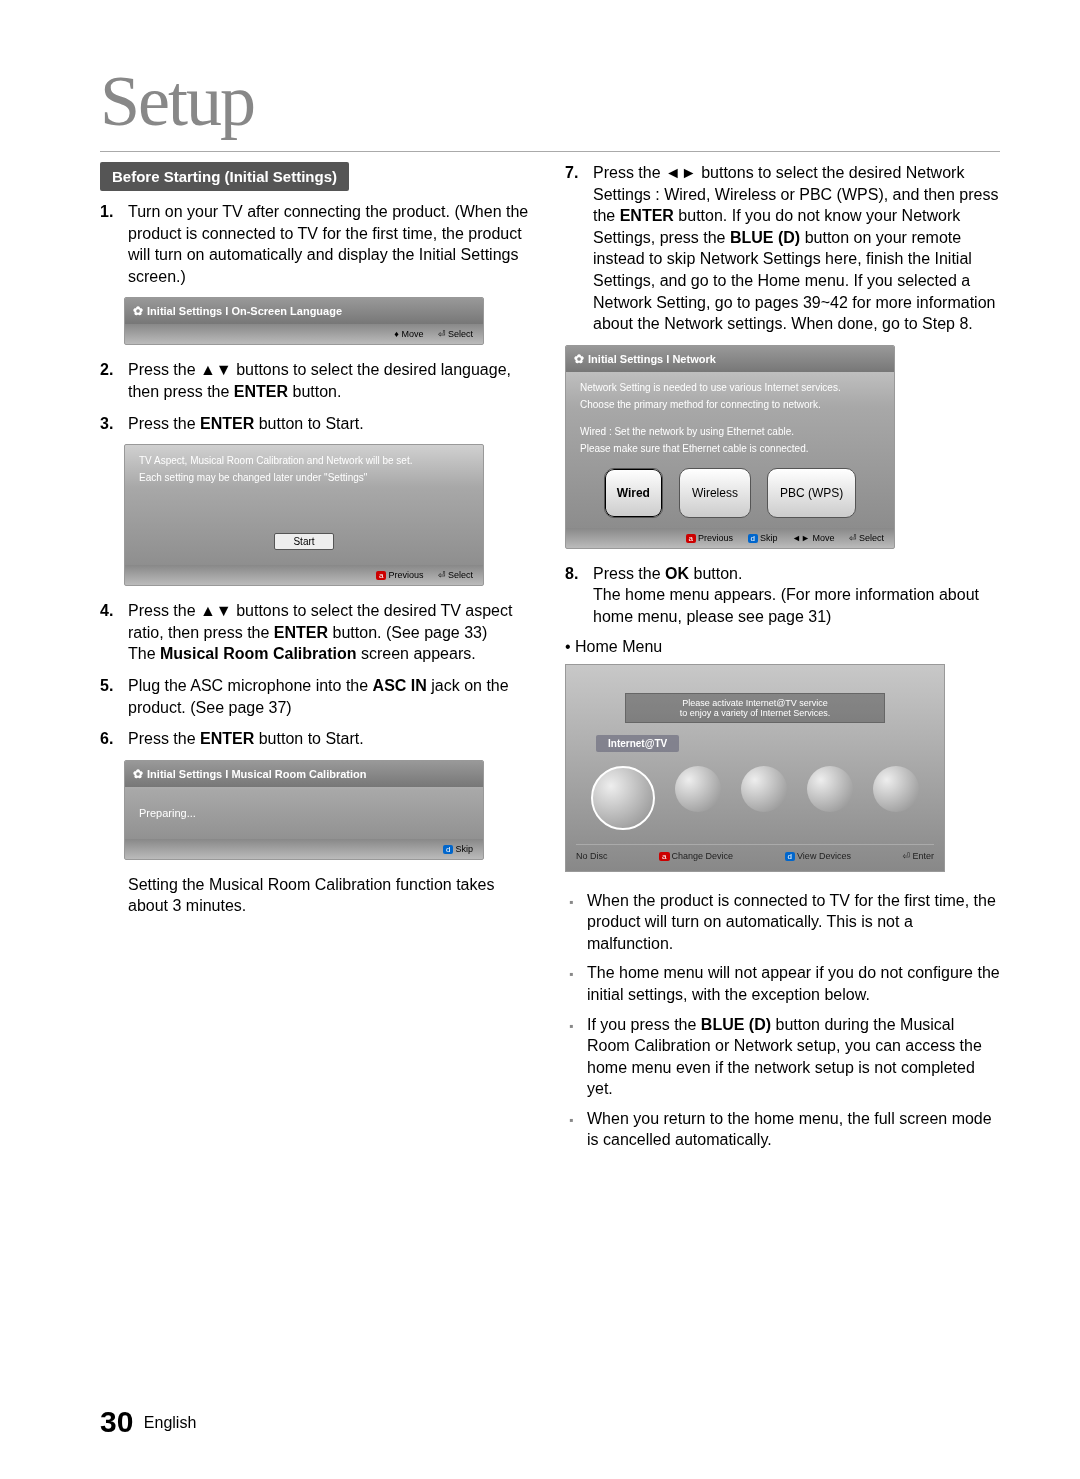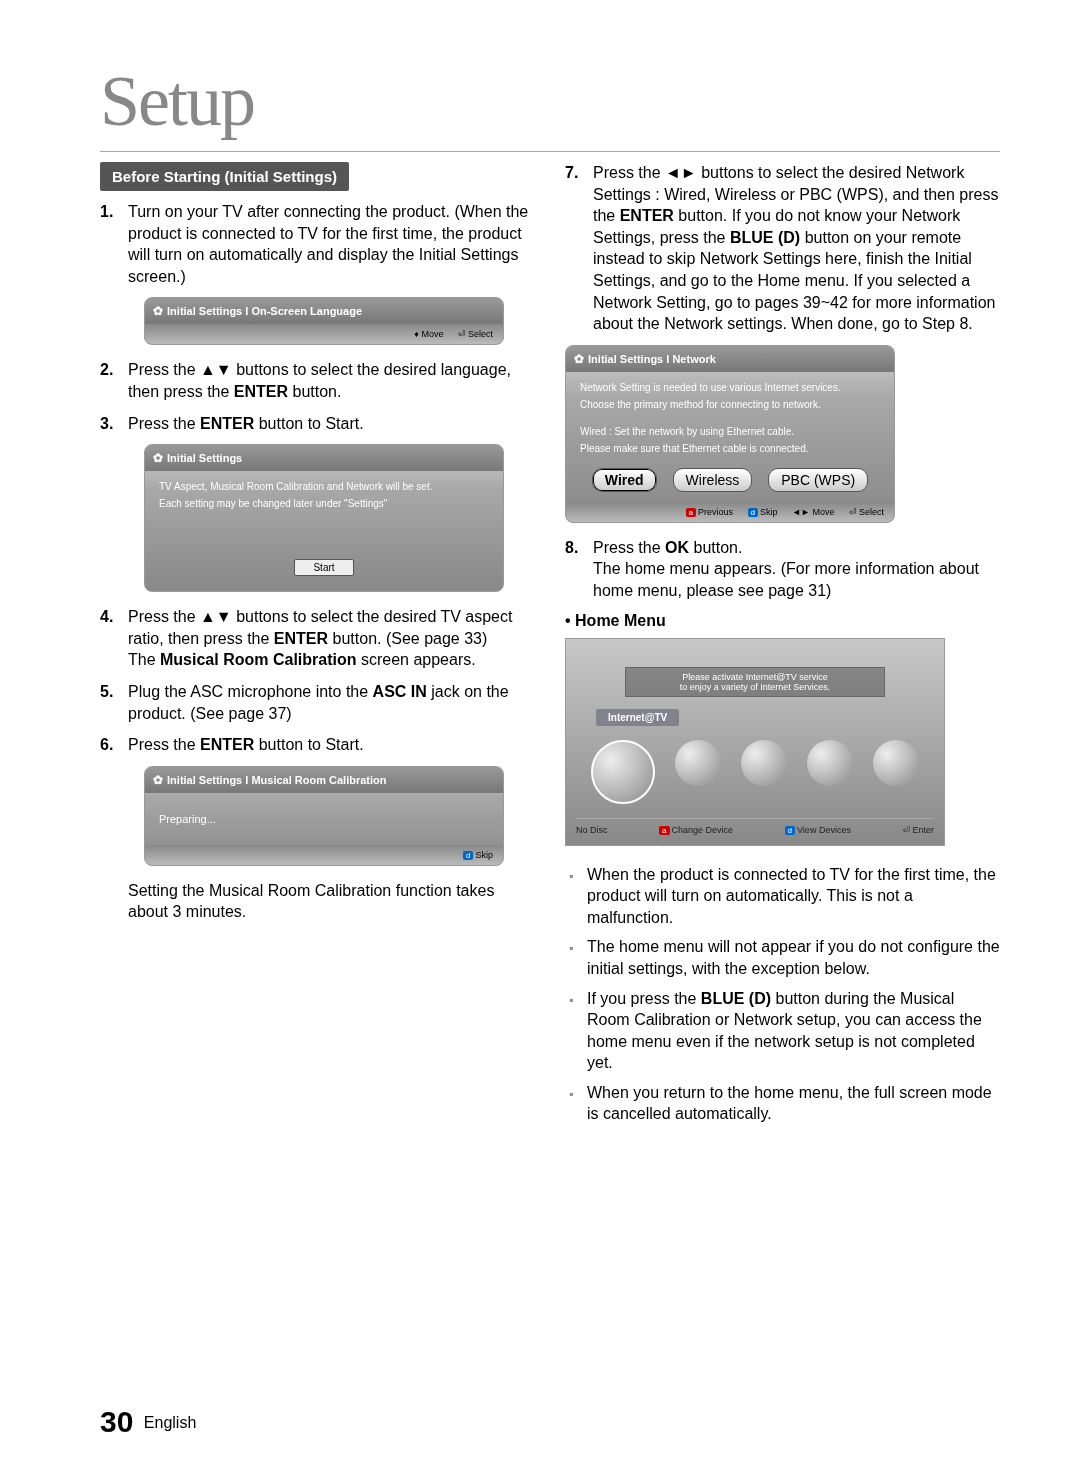--- a/index.html
+++ b/index.html
@@ -32,23 +32,23 @@
     border-radius: 2px;
     display: inline-block;
     margin-bottom: 10px;
   }
   ol.steps { list-style: none; counter-reset: step; }
   ol.steps > li { counter-increment: step; position: relative; padding-left: 28px; font-size: 16px; line-height: 1.35; margin-bottom: 10px; }
   ol.steps > li::before { content: counter(step) "."; position: absolute; left: 0; font-weight: bold; }
   .screenshot {
     border: 1px solid #999;
     background: linear-gradient(#d0d0d0, #a8a8a8 30%, #888 100%);
-    margin: 10px 0 14px 44px;
+    margin: 10px 0 14px 24px;
     width: 360px;
-    border-radius: 8px;
+    border-radius: 2px;
     overflow: hidden;
     font-size: 11px;
     color: #fff;
   }
   .screenshot.wide { margin-left: 0; width: 330px; }
   .ss-title {
     background: linear-gradient(#999, #777);
     padding: 6px 8px;
     font-weight: bold;
     color: #fff;
@@ -105,22 +105,22 @@
     font-size: 8px; text-align: center; line-height: 22px; color:#000;
   }
   .room-diagram .spk { position:absolute; width:10px; height:10px; background:#888; border:1px solid #444; }
   .spk.tl{top:4px;left:4px;} .spk.tr{top:4px;right:4px;}
   .spk.bl{bottom:4px;left:4px;} .spk.br{bottom:4px;right:4px;}
   .spk.ml{top:45%;left:-2px;} .spk.mr{top:45%;right:-2px;}
   .network-btns { display:flex; gap:16px; justify-content:center; margin-top:14px; }
   .net-btn {
     border:1px solid #555;
     background:linear-gradient(#fff,#ccc);
-    color:#000; font-size:14px;
-    padding:3px 12px; border-radius:10px;
+    color:#000; font-size:12px;
+    padding:17px 12px; border-radius:10px;
   }
   .net-btn.sel { font-weight:bold; box-shadow: inset 0 0 0 1px #000; }
   .home-menu-ss {
     border:1px solid #999;
     width: 380px;
     background: linear-gradient(#c8c8c8, #888);
     margin: 8px 0 18px 0;
     padding: 28px 10px 10px 10px;
     font-size:10px; color:#fff;
   }
@@ -155,21 +155,21 @@
     display:flex;
     justify-content:space-between;
     font-size:9px;
     color:#222;
   }
   .note-heading { font-weight:bold; font-size:16px; margin:8px 0 6px 0; }
   .note-heading::before { content:"✎ "; font-size:18px; }
   ul.notes { list-style:none; padding-left:22px; }
   ul.notes li { position:relative; font-size:16px; line-height:1.35; margin-bottom:8px; }
   ul.notes li::before { content:"▪"; position:absolute; left:-18px; color:#888; font-size:12px; top:4px; }
-  .bullet-label { font-weight:bold; font-size:16px; margin: 8px 0 6px 0; }
+  .bullet-label { font-weight:normal; font-size:16px; margin: 8px 0 6px 0; }
   .bullet-label::before { content:"• "; }
   .page-footer {
     position:absolute; bottom:40px; left:100px;
     font-size:16px;
   }
   .page-footer .num { font-size:30px; font-weight:bold; vertical-align:-4px; margin-right:6px; }
   strong { font-weight:bold; }
   .arrow { font-family: Arial; }
   .ss-footer-item { margin-left:12px; display:inline-block; }
   .badge { background:#c00; color:#fff; font-size:8px; padding:0 3px; border-radius:2px; margin-right:2px; }
@@ -207,30 +207,30 @@
       <li>
         <span>Press the </span><span class="arrow">▲▼</span><span> buttons to select the desired language, then press the </span><strong>ENTER</strong><span> button.</span>
       </li>
       <li>
         <span>Press the </span><strong>ENTER</strong><span> button to Start.</span>
       </li>
     </ol>
 
     
     <div class="screenshot">
-      <div class="ss-title">
-          <span class="gear-icon"></span>
-          <span>Initial Settings</span>
-        </div>
       <div class="ss-body" style="min-height:120px;">
         <div class="ss-instruction">TV Aspect, Musical Room Calibration and Network will be set.</div>
         <div class="ss-instruction">Each setting may be changed later under "Settings"</div>
         <div style="text-align:center; margin-top:50px;">
           <span class="ss-btn">Start</span>
         </div>
+      </div>
+      <div class="ss-footer">
+        <span class="ss-footer-item"><span class="badge">a</span><span>Previous</span></span>
+        <span class="ss-footer-item"><span class="enter-glyph"></span> <span>Select</span></span>
       </div>
     </div>
 
     <ol class="steps" style="counter-reset: step 3;">
       <li>
         <span>Press the </span><span class="arrow">▲▼</span><span> buttons to select the desired TV aspect ratio, then press the </span><strong>ENTER</strong><span> button. (See page 33)</span><br>
         <span>The </span><strong>Musical Room Calibration</strong><span> screen appears.</span>
       </li>
       <li>
         <span>Plug the ASC microphone into the </span><strong>ASC IN</strong><span> jack on the product. (See page 37)</span>

